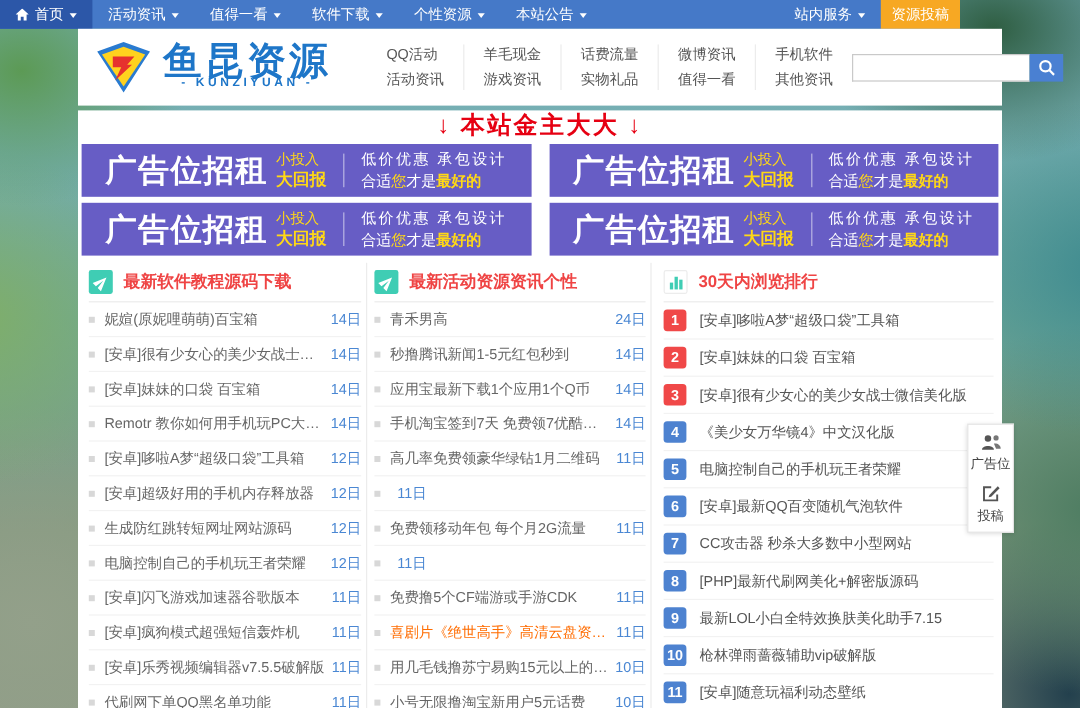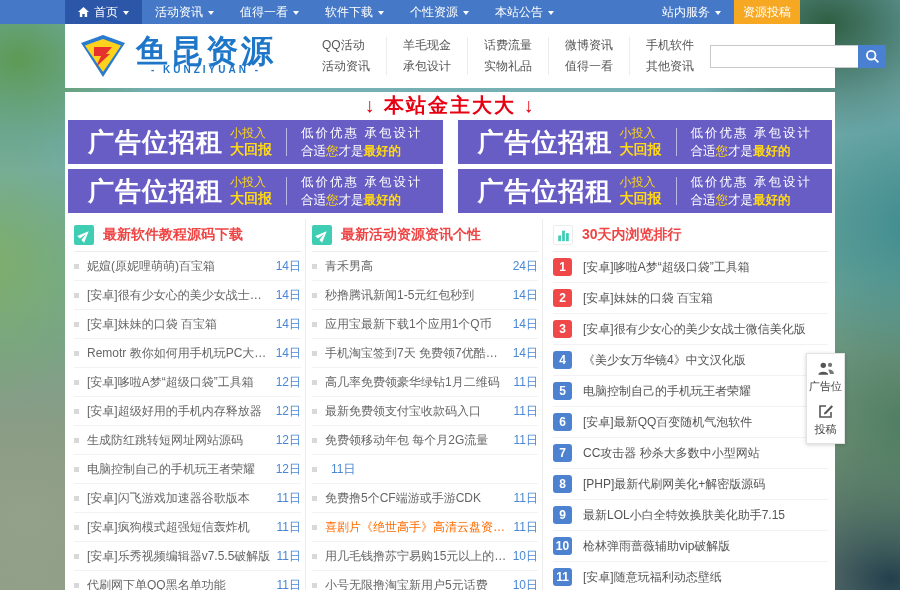--- a/index.html
+++ b/index.html
@@ -14,21 +14,21 @@
       radial-gradient(220px 200px at 99% 98%, #23404d 0%, rgba(35,64,77,0) 72%),
       radial-gradient(200px 160px at 2% 10%, #5c9a55 0%, rgba(92,154,85,0) 70%),
       radial-gradient(220px 200px at -2% 45%, #7fae69 0%, rgba(127,174,105,0) 70%),
       radial-gradient(260px 240px at 3% 88%, #93a08a 0%, rgba(147,160,138,0) 75%),
       linear-gradient(180deg, #79b2c2 0%, #6fa897 45%, #83997f 75%, #8f9c86 100%);
   }
   
   .topnav {
     position:absolute; left:0; top:0; width:800px; height:24px;
     background:#4579c8; color:#fff; font-size:12px;
-    display:flex; align-items:stretch; padding-left:65px;
+    display:flex; align-items:stretch; 
   }
   .nav-item { display:flex; align-items:center; gap:5px; padding:0 13px; cursor:pointer; white-space:nowrap; }
   .nav-item.active { background:#2c57a8; }
   .caret { width:0; height:0; border-left:3.5px solid transparent; border-right:3.5px solid transparent; border-top:4px solid #fff; margin-top:1px; }
   .nav-items { display:flex; }
   .nav-service { margin-left:auto; }
   .nav-submit { background:#f7a823; width:66px; display:flex; align-items:center; justify-content:center; cursor:pointer; }
   
   .header {
     position:absolute; left:65px; top:24px; width:770px; height:64px;
@@ -150,21 +150,21 @@
   </div>
   <div class="quick-links">
 
       <div class="ql-group">
         <a>QQ活动</a>
         <a>活动资讯</a>
       </div>
 
       <div class="ql-group">
         <a>羊毛现金</a>
-        <a>承包设计</a>
+        <a>游戏资讯</a>
       </div>
 
       <div class="ql-group">
         <a>话费流量</a>
         <a>实物礼品</a>
       </div>
 
       <div class="ql-group">
         <a>微博资讯</a>
         <a>值得一看</a>
@@ -368,21 +368,20 @@
           </div>
 
           <div class="row">
             <span class="bullet"></span>
             <span class="t">高几率免费领豪华绿钻1月二维码</span>
             <span class="d">11日</span>
           </div>
 
           <div class="row">
             <span class="bullet"></span>
-            <span class="t">最新免费领支付宝收款码入口</span>
             <span class="d">11日</span>
           </div>
 
           <div class="row">
             <span class="bullet"></span>
             <span class="t">免费领移动年包 每个月2G流量</span>
             <span class="d">11日</span>
           </div>
 
           <div class="row">

